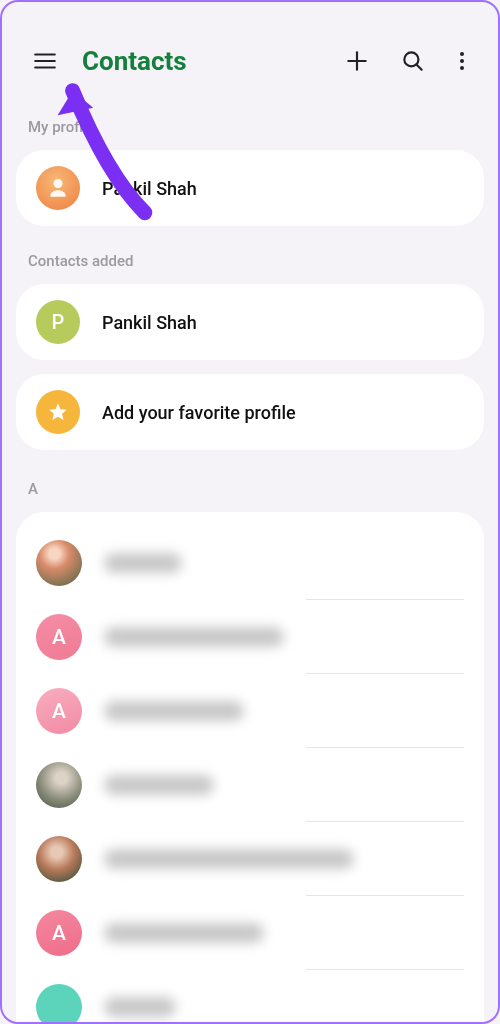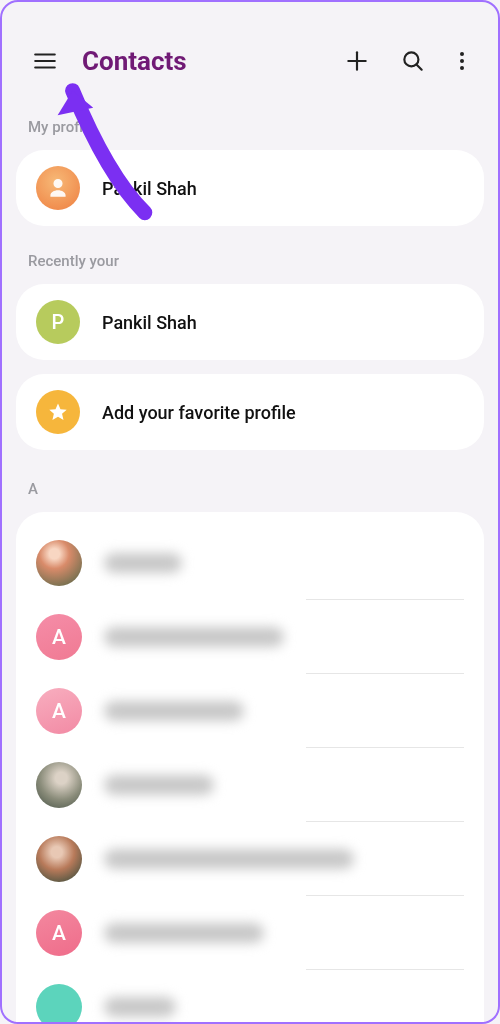--- a/index.html
+++ b/index.html
@@ -13,21 +13,21 @@
 
   .header {
     display: flex;
     align-items: center;
     padding: 40px 24px 20px 24px;
     gap: 18px;
   }
   .header .title {
     font-size: 26px;
     font-weight: 700;
-    color: #701a75;
+    color: #15803d;
     flex: 1;
   }
   .icon-btn {
     width: 38px;
     height: 38px;
     display: flex;
     align-items: center;
     justify-content: center;
     cursor: pointer;
     color: #222;
@@ -171,21 +171,21 @@
 
 <div class="card">
   <div class="avatar av-orange-person">
     <svg viewBox="0 0 24 24">
           <path d="M12 12a4.2 4.2 0 1 0 0-8.4 4.2 4.2 0 0 0 0 8.4Zm0 2c-3.7 0-7 2-7 4.6V20h14v-1.4c0-2.6-3.3-4.6-7-4.6Z"></path>
         </svg>
   </div>
   <div class="name">Pankil Shah</div>
 </div>
 
-<div class="section-label">Recently your</div>
+<div class="section-label">Contacts added</div>
 
 <div class="card">
   <div class="avatar av-yellowgreen">
         <span>P</span>
       </div>
   <div class="name">Pankil Shah</div>
 </div>
 
 <div class="card" style="margin-top:14px;">
   <div class="avatar av-orange-star">

